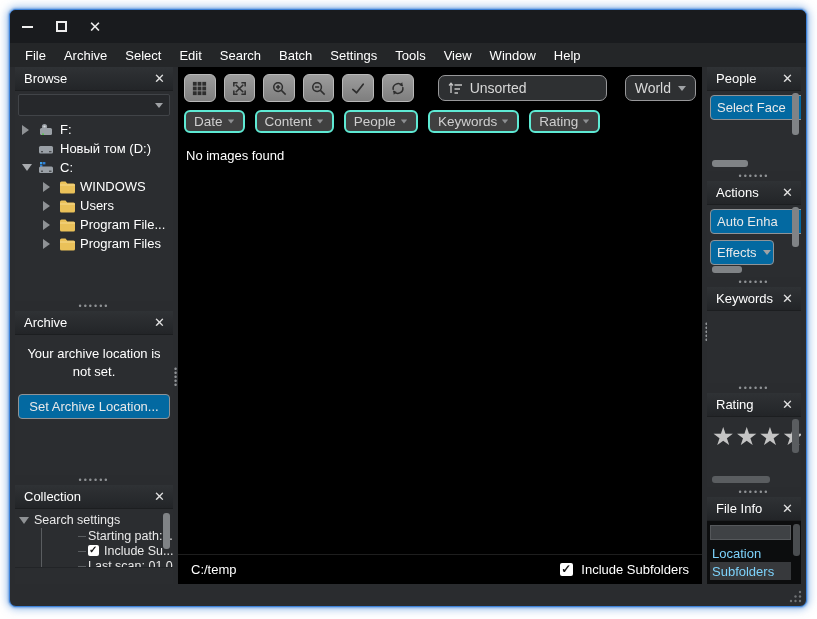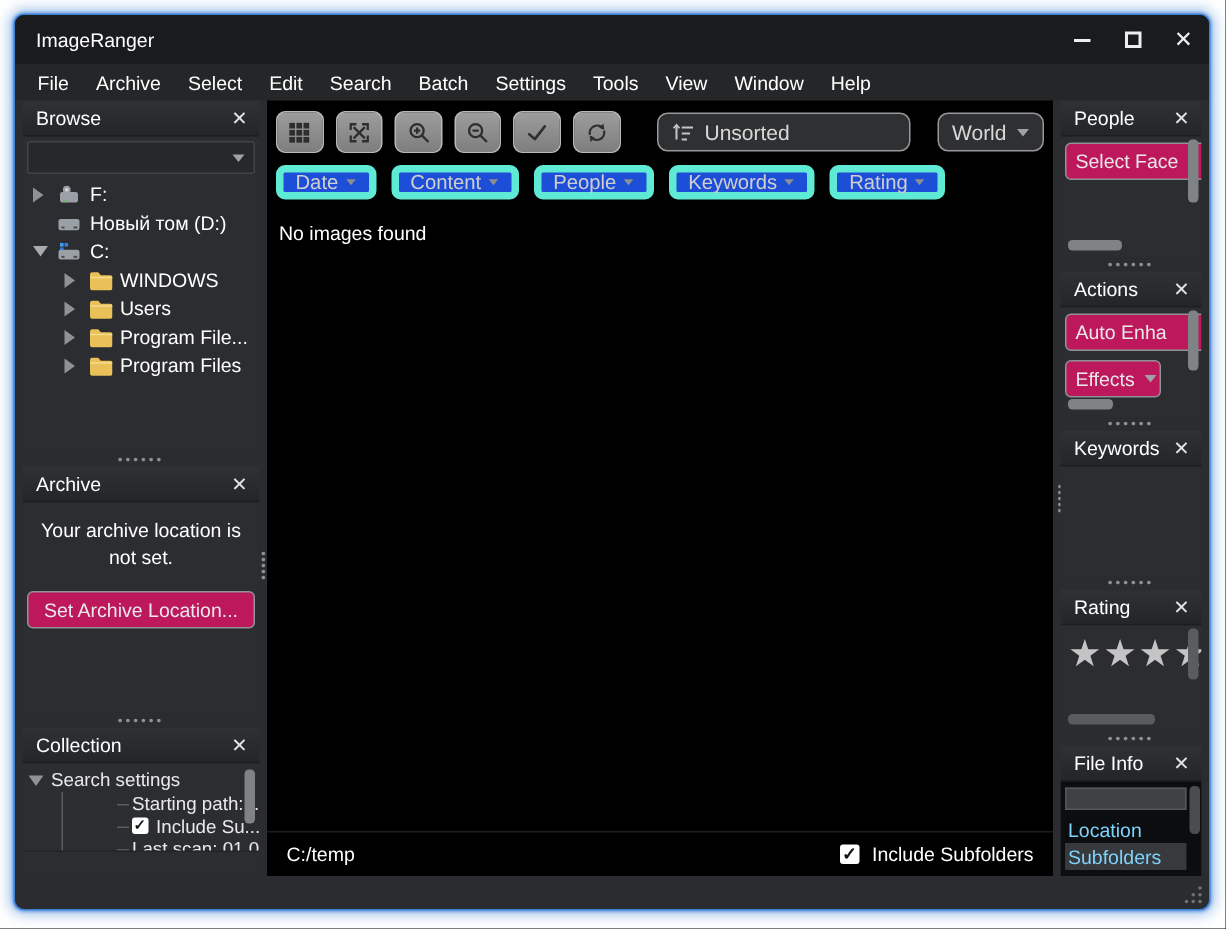--- a/index.html
+++ b/index.html
@@ -54,21 +54,21 @@
   .tri-right { width:0; height:0; border-top:5px solid transparent; border-bottom:5px solid transparent; border-left:7px solid #8f9295; }
   .tri-down { width:0; height:0; border-left:5px solid transparent; border-right:5px solid transparent; border-top:7px solid #a8abae; }
   .row-main { display:flex; align-items:center; gap:5px; flex:1; height:100%; padding:0 4px 0 2px; min-width:0; }
   .row-main.selected { background:var(--selection,#2e7fd8); }
   .tree-label { color:#fff; font-size:13px; white-space:nowrap; overflow:hidden; }
   .tree-icon { flex:0 0 auto; display:flex; }
 
   
   .archive-body { padding:10px 6px; display:flex; flex-direction:column; align-items:center; }
   .archive-msg { color:#fff; font-size:13px; text-align:center; line-height:1.35; }
-  .btn-dark { background:#be185d; border:1px solid #909396; border-radius:4px; color:#e9e9e9; font-size:13px;
+  .btn-dark { background:#0369a1; border:1px solid #909396; border-radius:4px; color:#e9e9e9; font-size:13px;
     font-family:"Liberation Sans",sans-serif; padding:4px 10px; white-space:nowrap; }
   .archive-body .btn-dark { margin-top:14px; }
 
   
   .coll-tree { height:58px; overflow:hidden; padding:3px 0 0 4px; position:relative; }
   .coll-root { display:flex; align-items:center; gap:5px; height:16px; }
   .coll-root .tri-down { border-top-color:#8f9295; }
   .coll-label { color:#e9e9e9; font-size:12.5px; white-space:nowrap; }
   .coll-children { margin-left:22px; border-left:1px solid #5a5d60;padding-left:36px; }
   .coll-child { display:flex; align-items:center; height:15px; gap:5px; padding-left:10px; position:relative; }
@@ -81,21 +81,21 @@
 
   
   .toolbar1 { display:flex; align-items:center; gap:8px; padding:7px 6px 4px 6px; flex:0 0 auto; }
   .tool-btn { width:33px; height:28px; border-radius:6px; border:1px solid #b9b9b9;
     background:linear-gradient(#9d9d9d,#7e7e7e); display:flex; align-items:center; justify-content:center; }
   .drop-btn { height:26px; background:#2e3032; border:1.5px solid #98989a; border-radius:7px;
     display:flex; align-items:center; color:#d9d9d9; font-size:14px; padding:0 9px; gap:7px; }
   .sort-btn { width:176px; margin-left:16px; }
   .world-btn { margin-left:10px; }
   .toolbar2 { display:flex; align-items:center; gap:10px; padding:4px 6px 2px 6px; flex:0 0 auto; }
-  .filter-btn { height:23px; background:#1d4ed8; border:5px solid #5eead4; border-radius:6px;
+  .filter-btn { height:23px; background:#404040; border:2px solid #5eead4; border-radius:6px;
     display:flex; align-items:center; color:#cfcfcf; font-size:13.5px; padding:0 8px; gap:4px; }
   .filter-btn .chev-down { border-top-color:#8d8f91; transform:scale(.8); }
   .empty-msg { color:#fff; font-size:13px; padding:13px 8px 0 8px; }
   .main-spacer { flex:1; }
   .statusbar { height:30px; flex:0 0 auto; border-top:1px solid #1e1e1e; display:flex; align-items:center;
     justify-content:space-between; padding:0 13px; }
   .status-path { color:#fff; font-size:13px; }
   .subfolders { display:flex; align-items:center; gap:8px; color:#fff; font-size:13px; }
 
   
@@ -115,21 +115,20 @@
   .bottomstrip { height:22px; flex:0 0 auto; position:relative; }
 
   svg { display:block; }
 </style>
 </head>
 <body>
 
 <div class="window">
 
   <div class="titlebar">
-    <div class="title">ImageRanger</div>
     <div class="winbtn">
         <span class="minimize-glyph"></span>
       </div>
     <div class="winbtn">
         <span class="maximize-glyph"></span>
       </div>
     <div class="winbtn">
         <span class="close-glyph">✕</span>
       </div>
   </div>

